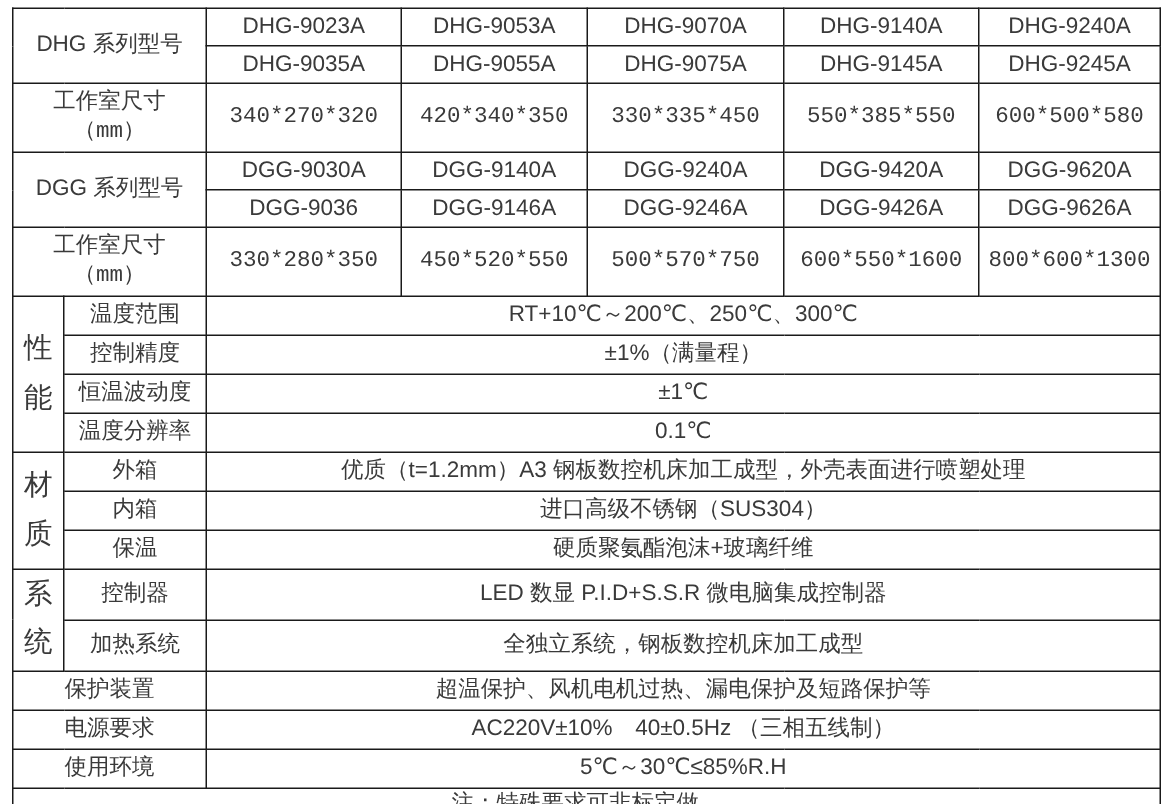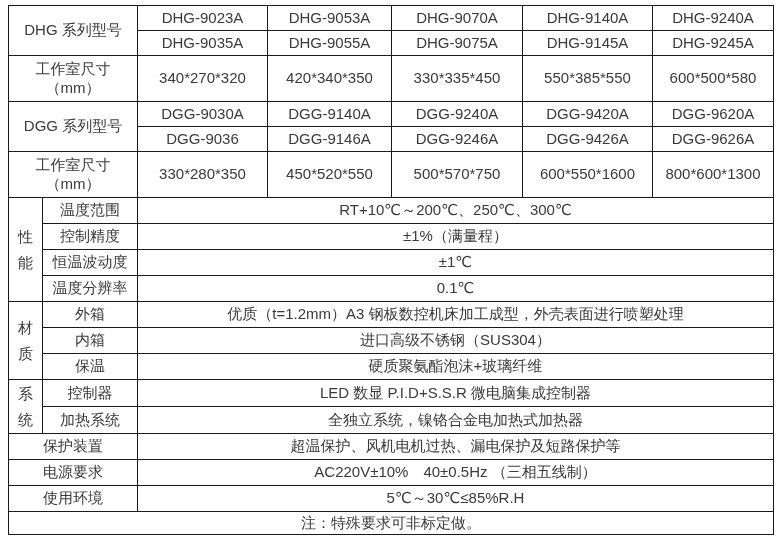--- a/index.html
+++ b/index.html
@@ -21,29 +21,29 @@
   table.spec td {
     border: 1px solid #1a1a1a;
     text-align: center;
     vertical-align: middle;
     padding: 1px 3px;
     font-size: 15px;
     line-height: 1.25;
     overflow: hidden;
   }
   tr.r-model  { height: 25px; }
-  tr.r-size   { height: 46px; }
+  tr.r-size   { height: 46px; font-family: Liberation Mono, monospace; }
   tr.r-std    { height: 26px; }
   tr.r-note   { height: 23px; }
   .vlabel {
     display: inline-block;
     width: 1.1em;
     word-break: break-all;
     line-height: 1.7;
-    font-size: 15px;
+    font-size: 19px;
   }
   .two-line span { display: block; }
   td.note-cell {
     text-align: left;
     padding-left: 6px;
   }
 </style>
 </head>
 <body>
 
@@ -151,21 +151,21 @@
 
     <tr class="r-std">
       <td rowspan="2">
         <span class="vlabel">系统</span>
       </td>
       <td>控制器</td>
       <td colspan="5">LED 数显 P.I.D+S.S.R 微电脑集成控制器</td>
     </tr>
     <tr class="r-std">
       <td>加热系统</td>
-      <td colspan="5">全独立系统，镍铬合金电加热式加热器</td>
+      <td colspan="5">全独立系统，钢板数控机床加工成型</td>
     </tr>
 
     <tr class="r-std">
       <td colspan="2">保护装置</td>
       <td colspan="5">超温保护、风机电机过热、漏电保护及短路保护等</td>
     </tr>
     <tr class="r-std">
       <td colspan="2">电源要求</td>
       <td colspan="5">AC220V±10%　40±0.5Hz （三相五线制）</td>
     </tr>

